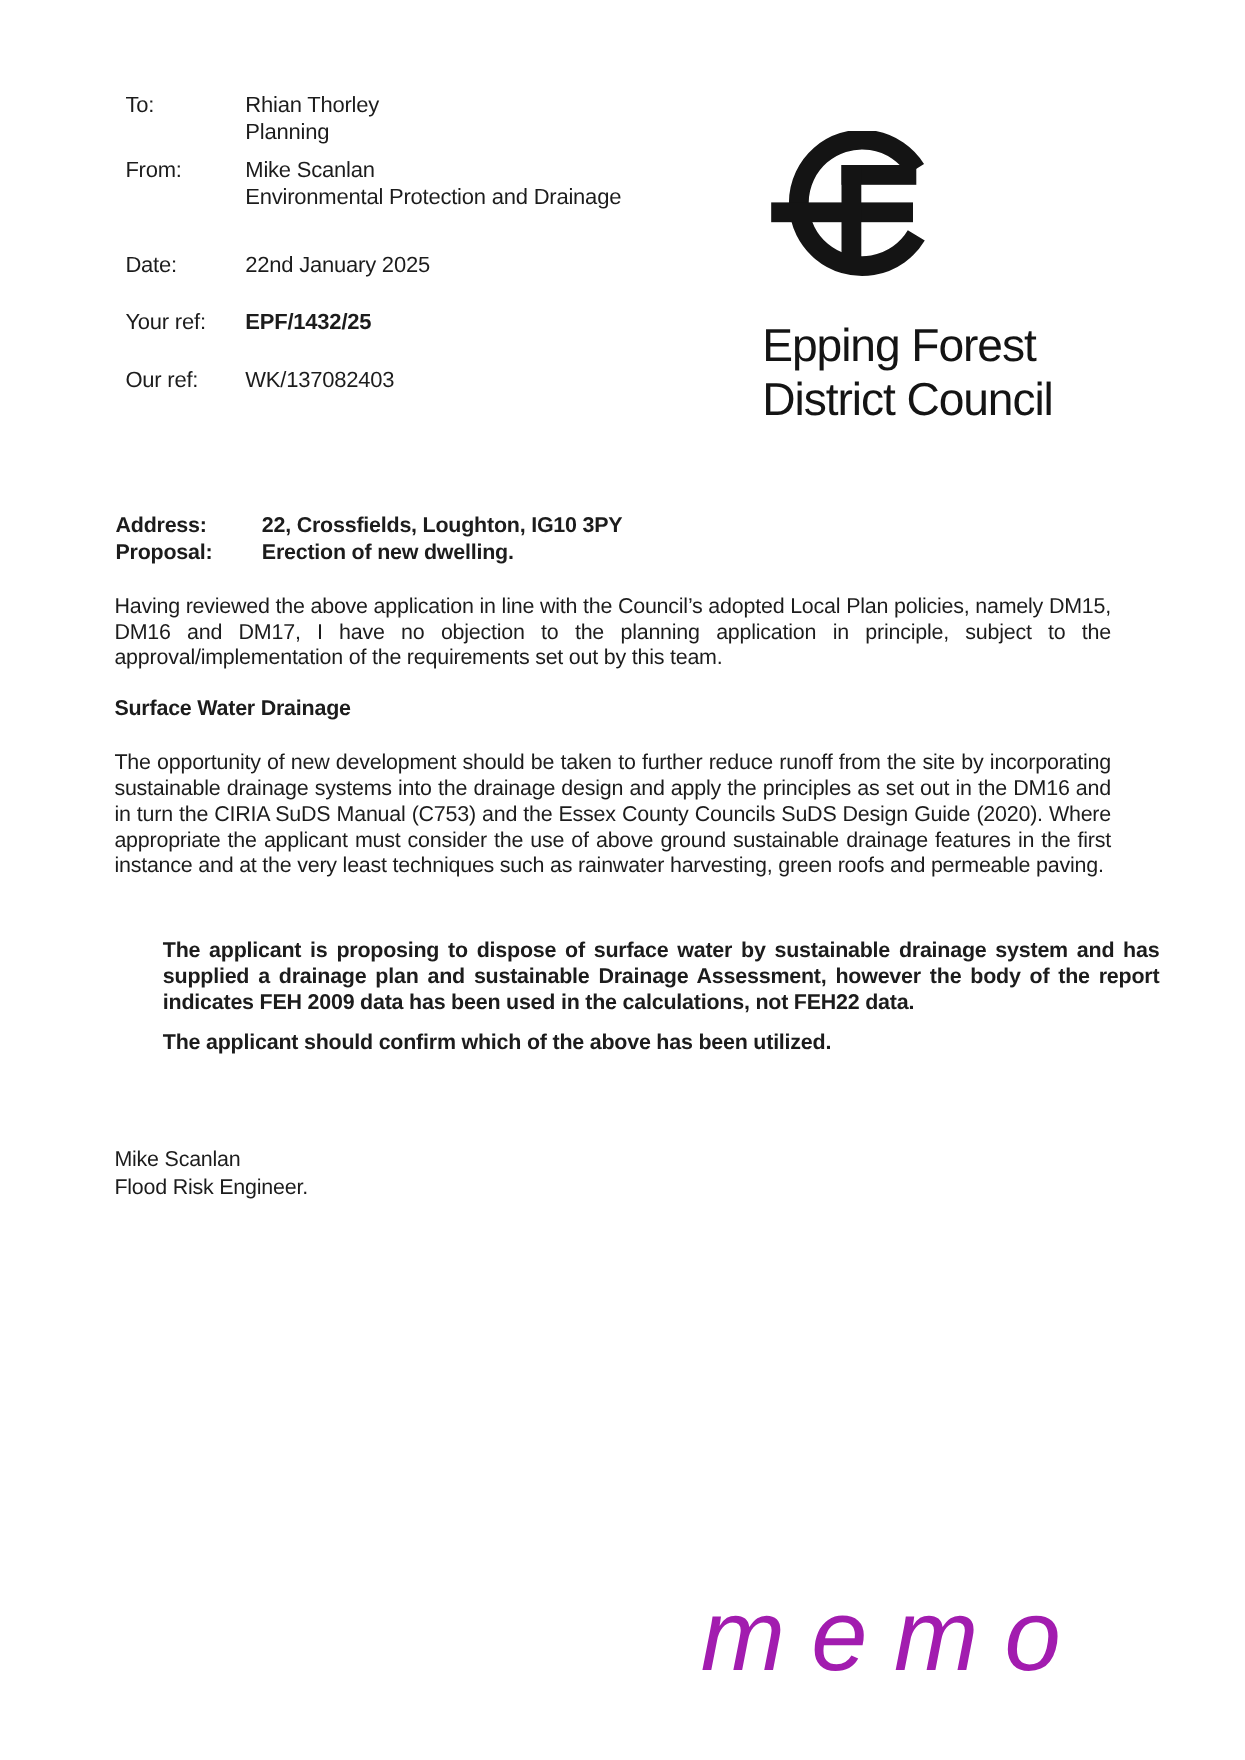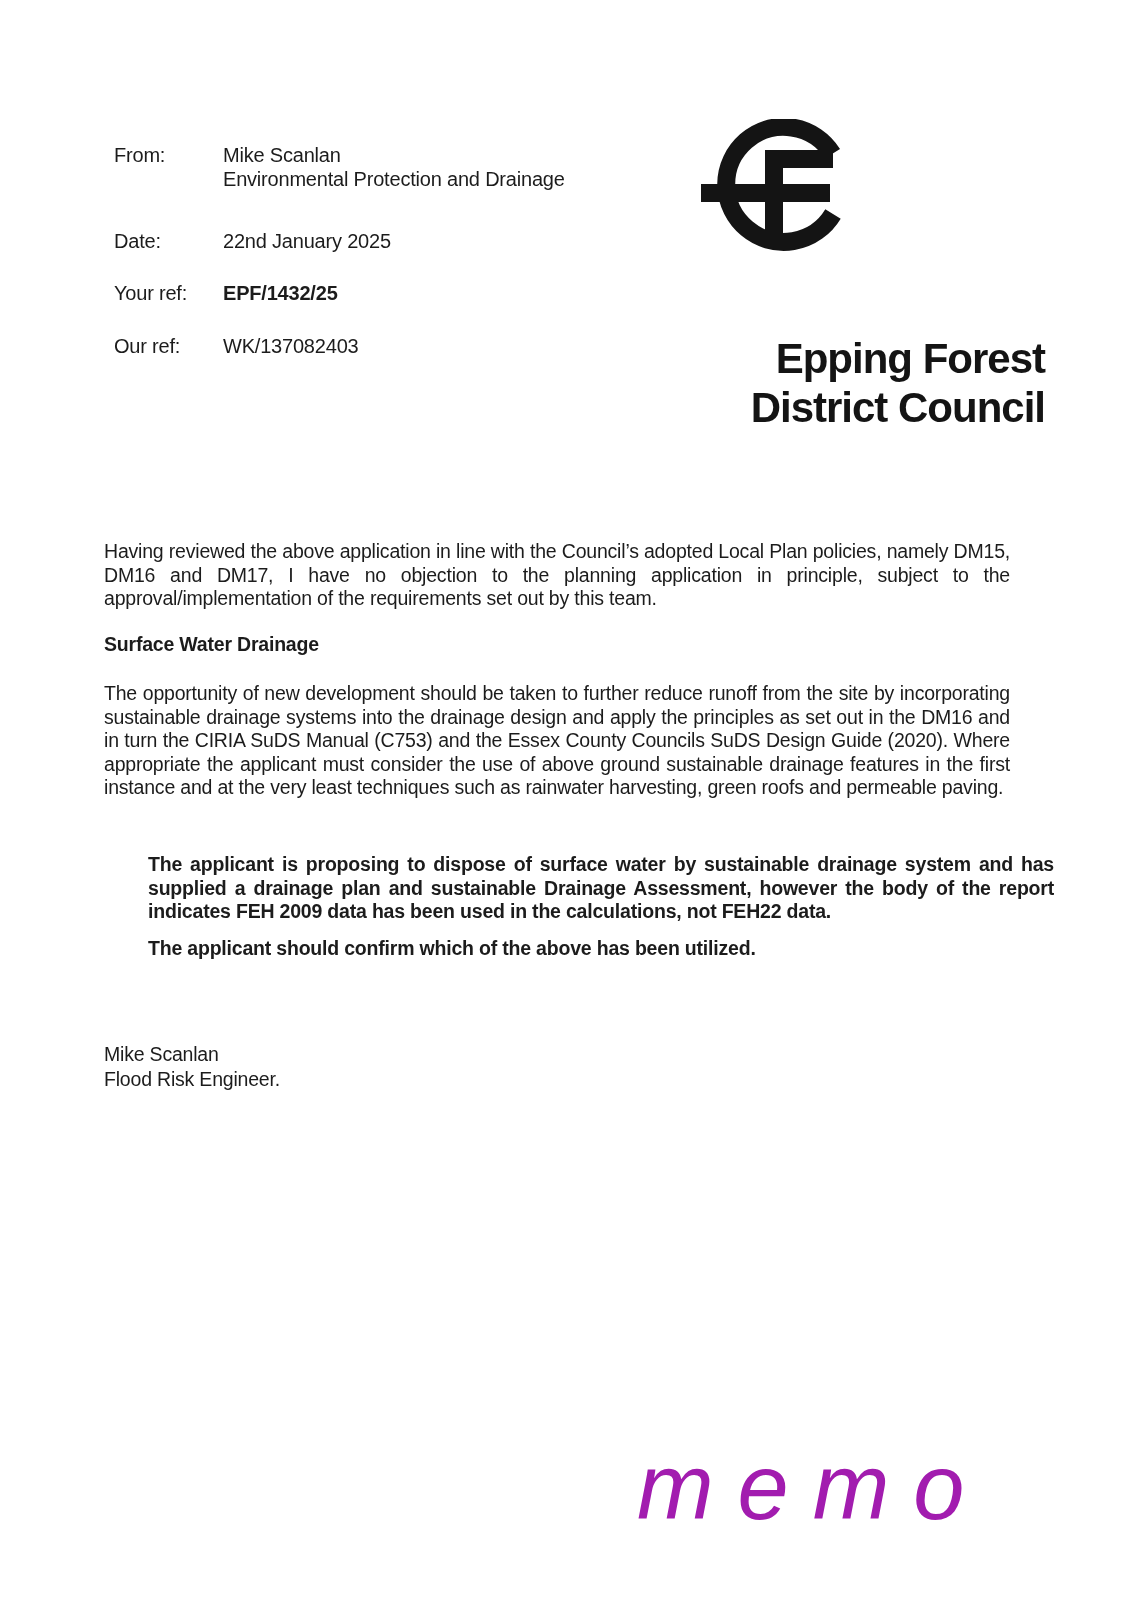--- a/index.html
+++ b/index.html
@@ -27,27 +27,26 @@
   .field-value .field-line:empty { display: none; }
   .field-value.bold { font-weight: bold; }
 
   
   .logo-mark { position: absolute; left: 701px; top: 119px; }
   .logo-name {
     position: absolute;
     left: 693px;
     top: 289px;
     width: 352px;
-    text-align: right;
-    font-weight: bold;
+    text-align: left;
+    font-weight: normal;
     font-size: 42px;
     line-height: 49px;
     letter-spacing: -1px;
     color: #141414;
-    margin-top: 45px;
   }
 
   
   .details {
     position: absolute;
     left: 105px;
     top: 466px;
     font-weight: bold;
     font-size: 19.5px;
     line-height: 24px;
@@ -103,20 +102,27 @@
     line-height: 92px;
     color: #a21caf;
     white-space: nowrap;
   }
 </style>
 </head>
 <body>
 
 <div class="page">
 
+  <div class="field-row" style="top:85px">
+    <div class="field-label">To:</div>
+    <div class="field-value">
+      <div class="field-line">Rhian Thorley</div>
+      <div class="field-line">Planning</div>
+    </div>
+  </div>
 
   <div class="field-row" style="top:144px">
     <div class="field-label">From:</div>
     <div class="field-value">
       <div class="field-line">Mike Scanlan</div>
       <div class="field-line">Environmental Protection and Drainage</div>
     </div>
   </div>
 
   <div class="field-row" style="top:230px">
@@ -146,20 +152,30 @@
       <rect x="64" y="31" width="68" height="18" fill="#141414"></rect>
       <rect x="0" y="65" width="129" height="18" fill="#141414"></rect>
       <rect x="64" y="31" width="18" height="85" fill="#141414"></rect>
     </svg>
   </div>
   <div class="logo-name">
     <div>Epping Forest</div>
     <div>District Council</div>
   </div>
 
+  <div class="details">
+    <div class="detail-row">
+      <div class="detail-label">Address:</div>
+      <div class="detail-value">22, Crossfields, Loughton, IG10 3PY</div>
+    </div>
+    <div class="detail-row">
+      <div class="detail-label">Proposal:</div>
+      <div class="detail-value">Erection of new dwelling.</div>
+    </div>
+  </div>
 
   <div class="para p-intro">Having reviewed the above application in line with the Council’s adopted Local Plan policies, namely DM15, DM16 and DM17, I have no objection to the planning application in principle, subject to the approval/implementation of the requirements set out by this team.</div>
 
   <div class="section-heading h-surface">Surface Water Drainage</div>
 
   <div class="para p-section">The opportunity of new development should be taken to further reduce runoff from the site by incorporating sustainable drainage systems into the drainage design and apply the principles as set out in the DM16 and in turn the CIRIA SuDS Manual (C753) and the Essex County Councils SuDS Design Guide (2020). Where appropriate the applicant must consider the use of above ground sustainable drainage features in the first instance and at the very least techniques such as rainwater harvesting, green roofs and permeable paving.</div>
 
   <div class="para bold p-emphasis">The applicant is proposing to dispose of surface water by sustainable drainage system and has supplied a drainage plan and sustainable Drainage Assessment, however the body of the report indicates FEH 2009 data has been used in the calculations, not FEH22 data.</div>
 
   <div class="para bold no-justify p-confirm">The applicant should confirm which of the above has been utilized.</div>

